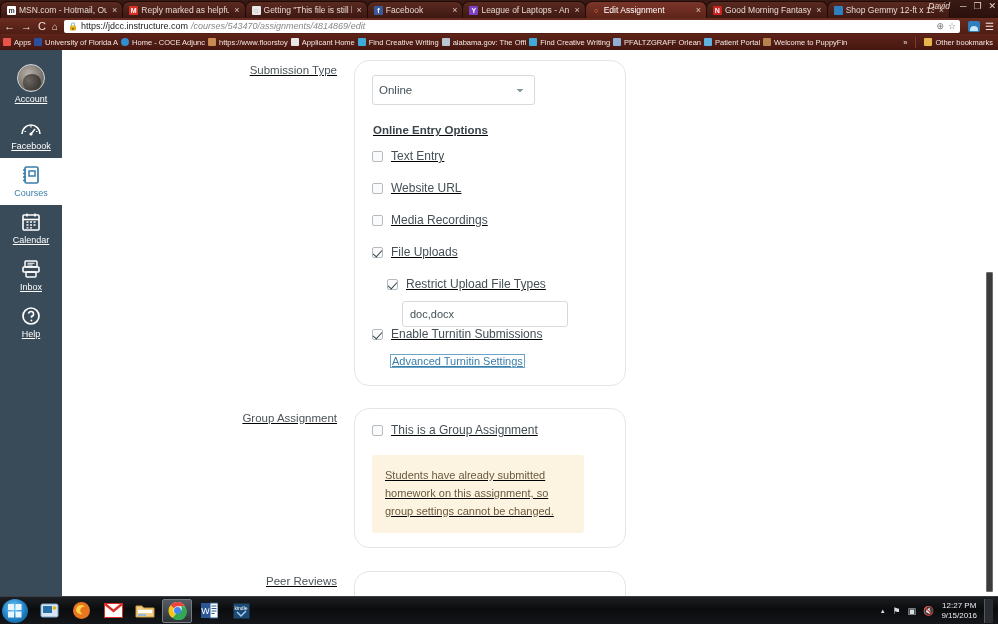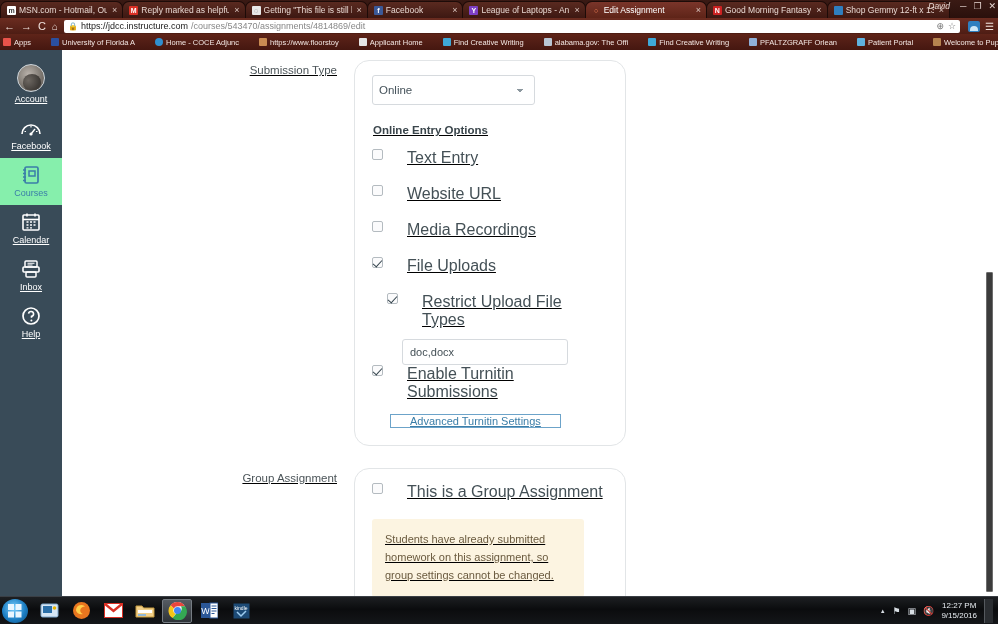--- a/index.html
+++ b/index.html
@@ -86,38 +86,38 @@
     border-radius: 2px;
     display: flex; align-items: center;
     padding: 0 4px;
     gap: 3px;
     font-size: 9px;
     overflow: hidden;
     white-space: nowrap;
   }
   .lock { color: #19a34a; font-size: 8px; }
   .url-host { color: #222; }
-  .url-path { color: #888; }
+  .url-path { color: #888; font-style: italic; }
   .omni-right { display: flex; align-items: center; gap: 4px; margin-left: auto; padding-left: 6px; }
   .omni-icon { font-size: 9px; color: #777; }
   .nav-right { display: flex; align-items: center; gap: 5px; padding-left: 2px;}
   .chrome-avatar { width: 12px; height: 11px; background: #2f7fbf; border-radius: 2px; position: relative; }
   .chrome-avatar::after {
     content: ""; position: absolute; left: 2px; bottom: 1px;
     width: 8px; height: 5px; background: #cfe8f7; border-radius: 4px 4px 0 0;
   }
   .hamburger { color: #f0e2dd; font-size: 10px; }
 
   
   .bookmarks {
     height: 16px;
     background: linear-gradient(to bottom, #5e2419, #451710);
     display: flex; align-items: center;
     padding: 0 3px;
-    gap: 20px;
+    gap: 3px;
     font-size: 7.5px;
     color: #f2e6e2;
     white-space: nowrap;
     overflow: hidden;
     position: relative;
   }
   .bm { display: flex; align-items: center; gap: 3px; flex: 0 0 auto; max-width: 108px; overflow: hidden; }
   .bm-ico { width: 8px; height: 8px; border-radius: 1px; flex: 0 0 auto; }
   .bm-label { overflow: hidden; }
   .bm-overflow { margin-left: auto; display: flex; align-items: center; gap: 8px; padding-right: 2px; }
@@ -145,21 +145,21 @@
     width: 62px;
     padding: 6px 0 7px;
     display: flex;
     flex-direction: column;
     align-items: center;
     gap: 2px;
     color: #ffffff;
     font-size: 9px;
   }
   .nav-item .nav-label { text-decoration: underline; text-align: center; }
-  .nav-item.active { background: #86efac; color: #3b7ea8; }
+  .nav-item.active { background: #ffffff; color: #3b7ea8; }
   .nav-item.active .nav-label { text-decoration: none; }
   .nav-avatar {
     width: 28px; height: 28px; border-radius: 50%;
     background: radial-gradient(circle at 40% 35%, #b9b2ab 0%, #7e7871 55%, #4e4a46 100%);
     border: 1px solid #cfd6db;
     overflow: hidden;
     position: relative;
   }
   .nav-avatar::after {
     content:""; position:absolute; left:5px; top:9px; width:18px; height:16px;
@@ -222,23 +222,24 @@
 
   .section-title {
     font-size: 11.5px;
     font-weight: bold;
     color: #3b464c;
     margin: 19px 0 13px 1px;
   }
 
   .chk-row {
     display: flex;
-    gap: 24px;
+    align-items: center;
+    gap: 8px;
     margin-bottom: 18px;
-    font-size: 16px;
+    font-size: 12px;
     color: #445056;
   }
   .chk-row.sub { margin-left: 15px; }
   .chk-row.tight { margin-bottom: 10px; }
   .cb {
     width: 11px; height: 11px;
     border: 1px solid #b4bbc0;
     border-radius: 2px;
     background: #fbfbfc;
     flex: 0 0 auto;
@@ -277,21 +278,21 @@
     color: #9aa3a9;
   }
 
   .link-focus {
     display: inline-block;
     margin-left: 18px;
     font-size: 11px;
     color: #3b7ea8;
     text-decoration: underline;
     border: 1px solid #6ca3c9;
-    padding: 0 19px;
+    padding: 0 1px;
   }
 
   .alert-box {
     background: #fcf4e1;
     border-radius: 3px;
     padding: 12px 13px 13px;
     margin-top: 18px;
     font-size: 11px;
     line-height: 1.62;
     color: #6a5a3e;

